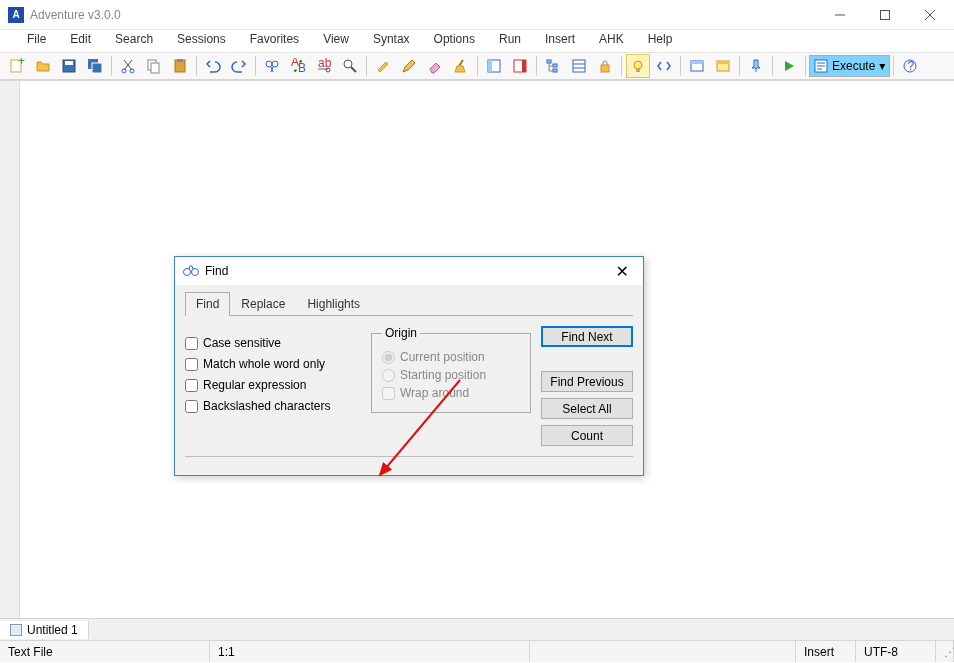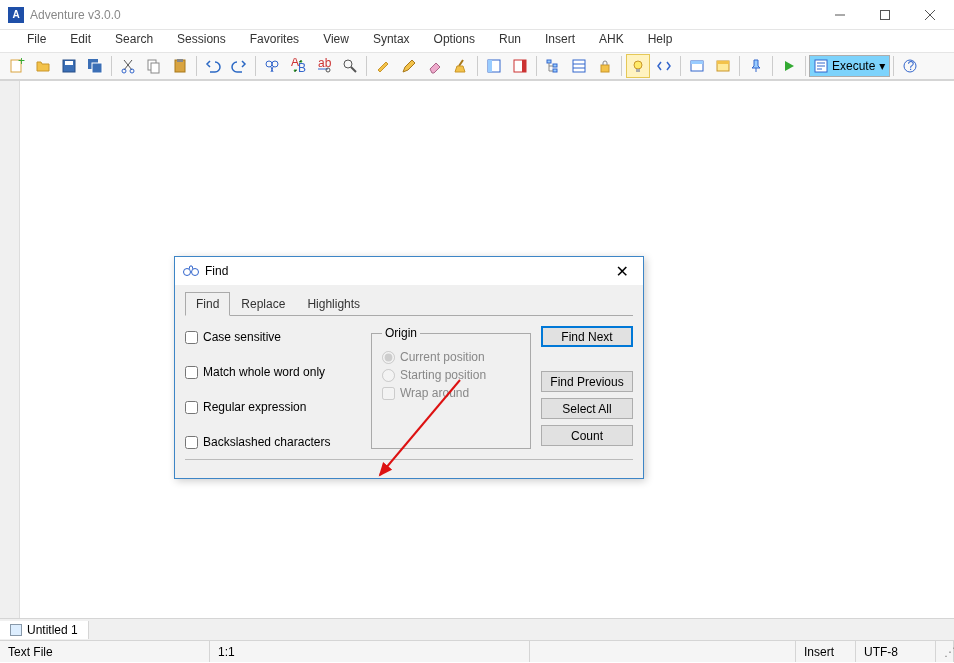--- a/index.html
+++ b/index.html
@@ -30,21 +30,21 @@
 .dialog .tabstrip .dtab{padding:4px 10px;border:1px solid transparent;position:relative;top:1px;color:#333}
 .dialog .tabstrip .dtab.active{background:#f0f0f0;border-color:#aaa;border-bottom-color:#f0f0f0}
 .dialog .row{display:flex;gap:10px}
 .dialog .leftcol{flex:1}
 .dialog .rightcol{width:92px;display:flex;flex-direction:column;gap:6px}
 .dialog .whatrow{display:flex;align-items:center;gap:10px;margin-bottom:12px}
 .dialog .whatrow label{width:38px;text-align:right}
 .dialog select{flex:1;height:22px;border:1px solid #767676;background:#fff}
 .dialog .dbtn{height:21px;border:1px solid #adadad;background:#e1e1e1;font-size:12px}
 .dialog .dbtn.primary{border:2px solid #0078d7;background:#e1e1e1}
-.dialog .checks{display:flex;flex-direction:column;gap:21px;margin-top:4px}
+.dialog .checks{display:flex;flex-direction:column;gap:7px;margin-top:10px}
 .dialog .checks label{display:flex;align-items:center;gap:5px}
 .dialog .checks input{width:13px;height:13px}
 .dialog fieldset{border:1px solid #aaa;padding:6px 10px 8px;margin-left:auto;width:160px}
 .dialog fieldset legend{padding:0 3px}
 .dialog fieldset label{display:flex;align-items:center;gap:5px;color:#888;margin:4px 0}
 .dialog fieldset input{width:13px;height:13px}
 .dialog .midrow{display:flex;gap:10px}
 .dialog hr{border:none;border-top:1px solid #bbb;margin:10px 0 8px}
 .dialog .footrow{display:flex;align-items:center}
 .dialog .footrow label{display:flex;align-items:center;gap:5px}

